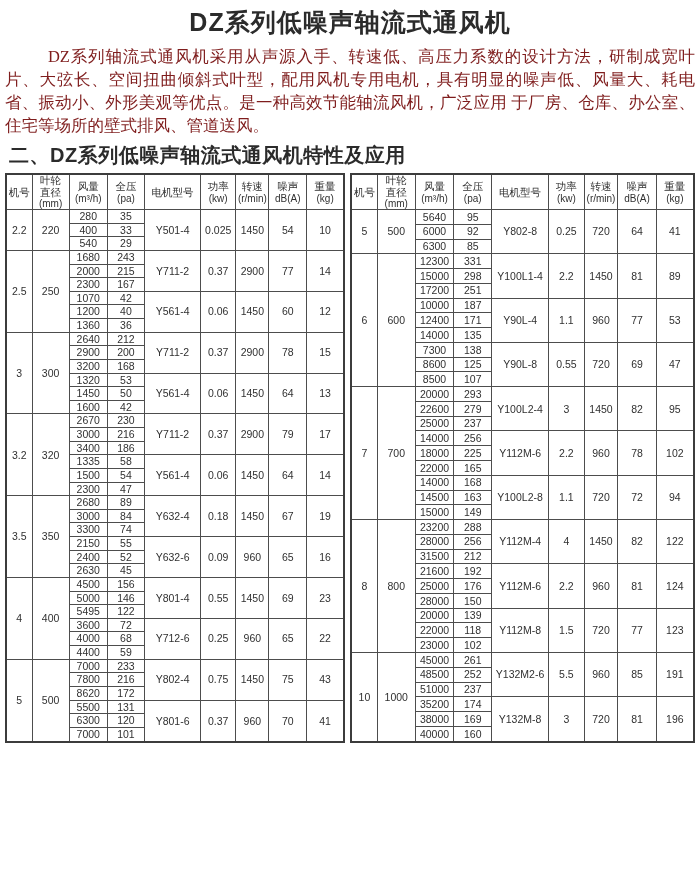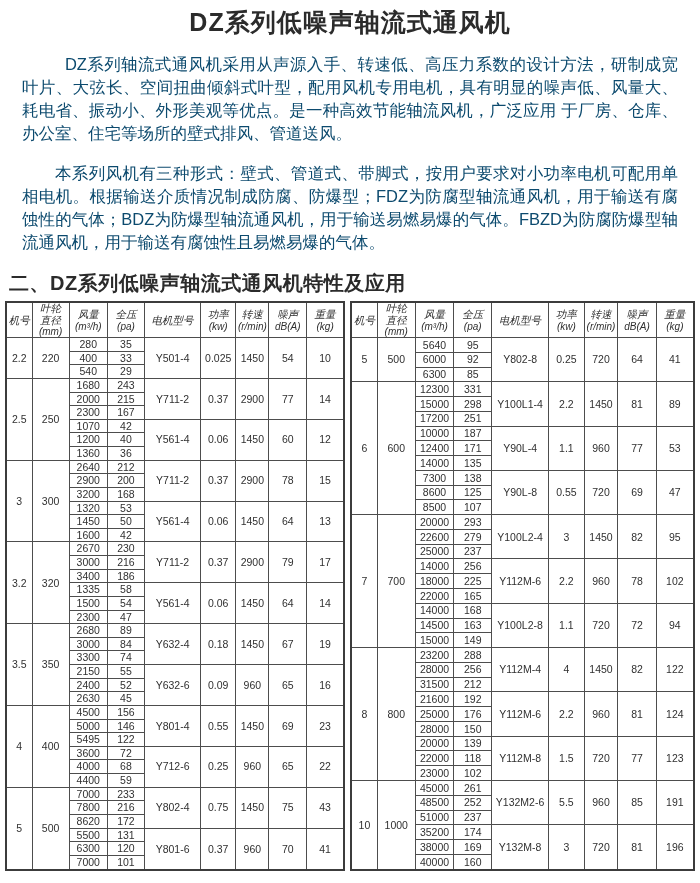--- a/index.html
+++ b/index.html
@@ -4,32 +4,32 @@
 <style>
   html,body{margin:0;padding:0;}
   body{
     width:700px;height:883px;overflow:hidden;background:#ffffff;
     font-family:"Liberation Sans",sans-serif;color:#2b2b2b;
   }
   .page{box-sizing:border-box;width:700px;height:883px;padding:8px 5px 2px 5px;}
   .title{font-size:25px;line-height:28px;font-weight:bold;text-align:center;margin:0 0 9px 0;letter-spacing:1px;}
   .heading{font-size:20px;line-height:24px;font-weight:bold;margin:0 0 3px 2px;letter-spacing:0.5px;}
   .heading2{font-size:20px;line-height:24px;font-weight:bold;margin:6px 0 6px 4px;letter-spacing:0.5px;}
-  .para{font-size:16.5px;line-height:23px;margin:17px;text-align:justify;color:#0c4a6e;}
+  .para{font-size:16.5px;line-height:23px;margin:0;text-align:justify;color:#7f1d1d;font-family:Liberation Serif, serif;}
   .ind-a{text-indent:2.6em;}
   .ind-b{text-indent:2em;}
   .tables{display:flex;gap:5px;align-items:stretch;margin-top:4px;}
   table{
     border-collapse:collapse;table-layout:fixed;height:570px;
     border:2px solid #3c3c3c;font-size:10.5px;color:#303030;
   }
   #left-table{width:340px;}
   #right-table{width:345px;}
   th,td{border:1px solid #4d4d4d;text-align:center;vertical-align:middle;padding:0;overflow:hidden;}
-  th{height:34px;font-weight:normal;font-size:10.5px;line-height:1.15;font-style:italic;}
+  th{height:34px;font-weight:normal;font-size:10.5px;line-height:1.15;}
   td{line-height:1;}
   .hl{margin:0 auto;}
   .hl-narrow{width:24px;line-height:1.05;}
   .hs{font-size:10px;line-height:1.1;}
   .col-model{width:7.7%;}
   .col-diam{width:11%;}
   .col-flow{width:11.3%;}
   .col-press{width:11%;}
   .col-motor{width:16.6%;}
   .col-power{width:10.4%;}
@@ -39,21 +39,20 @@
 </style>
 </head>
 <body>
 
 <div class="page">
 
   <h1 class="title">DZ系列低噪声轴流式通风机</h1>
 
 
   <p class="para ind-a">DZ系列轴流式通风机采用从声源入手、转速低、高压力系数的设计方法，研制成宽叶片、大弦长、空间扭曲倾斜式叶型，配用风机专用电机，具有明显的噪声低、风量大、耗电省、振动小、外形美观等优点。是一种高效节能轴流风机，广泛应用 于厂房、仓库、办公室、住宅等场所的壁式排风、管道送风。</p>
-  <p class="para ind-b">本系列风机有三种形式：壁式、管道式、带脚式，按用户要求对小功率电机可配用单相电机。根据输送介质情况制成防腐、防爆型；FDZ为防腐型轴流通风机，用于输送有腐蚀性的气体；BDZ为防爆型轴流通风机，用于输送易燃易爆的气体。FBZD为防腐防爆型轴流通风机，用于输送有腐蚀性且易燃易爆的气体。</p>
 
   <h2 class="heading2">二、DZ系列低噪声轴流式通风机特性及应用</h2>
 
   <div class="tables">
 
     <table id="left-table">
       <colgroup>
         <col class="col-model">
           <col class="col-diam">
           <col class="col-flow">

